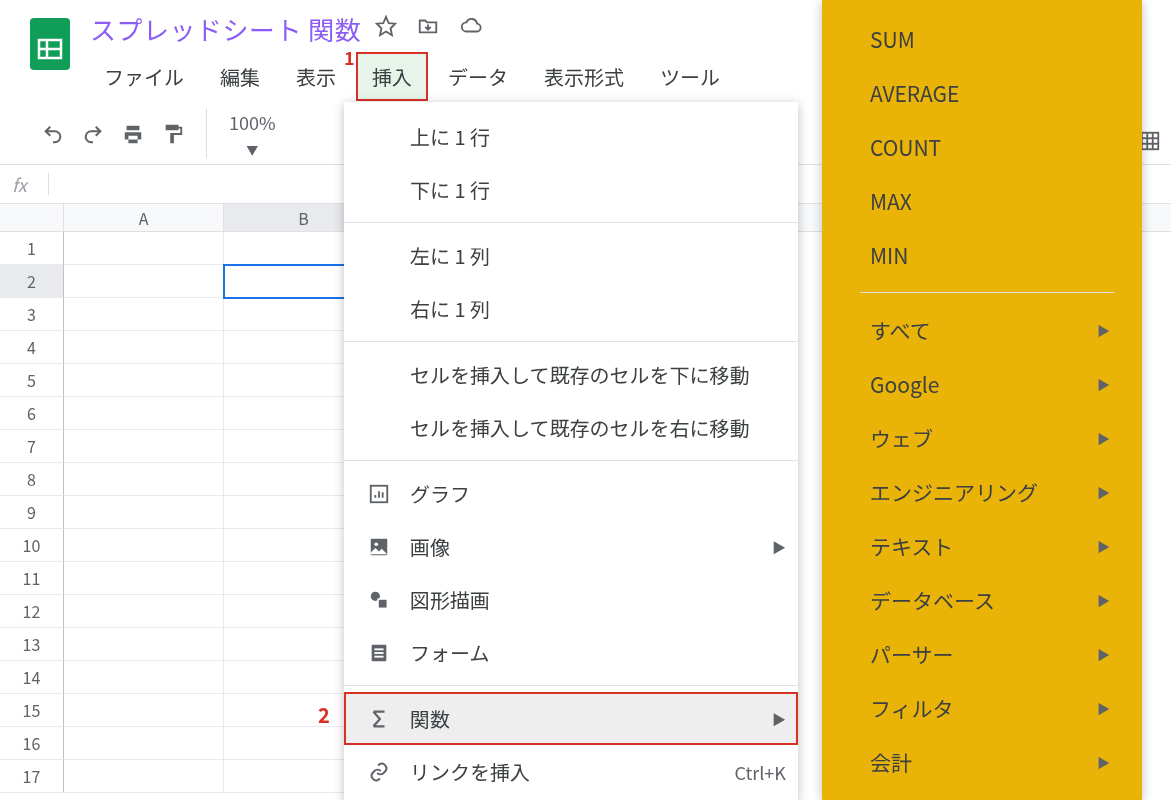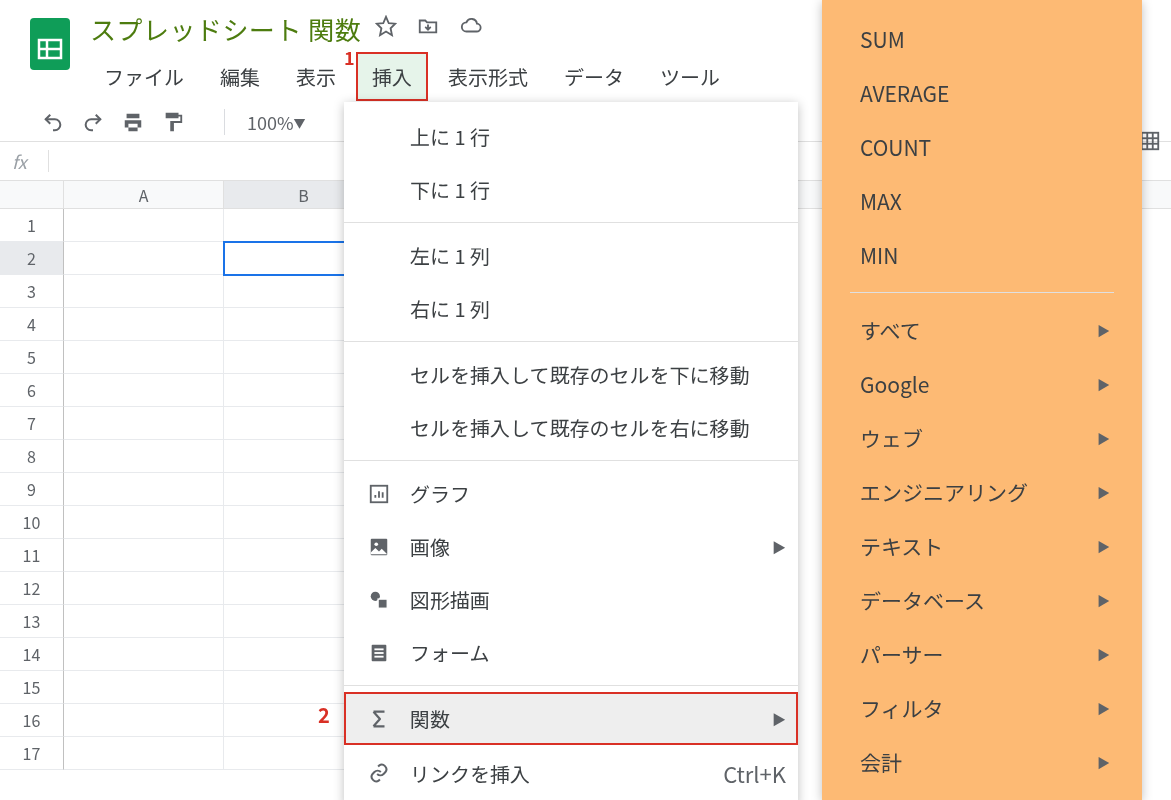--- a/index.html
+++ b/index.html
@@ -21,21 +21,21 @@
     padding: 10px 0 0 0;
   }
   .logo {
     width: 44px; height: 60px;
     display: flex; align-items: center; justify-content: center;
     margin: 4px 18px 0 28px;
   }
   .header-main { flex: 1; }
   .title-row { display: flex; align-items: center; gap: 14px; height: 36px; }
   .doc-title {
-    font-size: 26px; color: #4d7c0f; font-weight: 400;
+    font-size: 26px; color: #8b5cf6; font-weight: 400;
     letter-spacing: .5px;
     text-align: right;
   }
   .title-icons { display: flex; gap: 20px; color: #5f6368; }
   .menubar {
     display: flex; gap: 8px; margin-top: 8px;
     font-size: 20px; color: #3c4043;
   }
   .menubar-item {
     padding: 8px 14px; cursor: pointer; position: relative;
@@ -51,22 +51,22 @@
 
   
   .toolbar {
     display: flex; align-items: center; gap: 18px;
     padding: 10px 18px 6px 42px;
     border-bottom: 1px solid #e0e0e0;
     font-size: 18px; color: #5f6368;
   }
   .tb-icon { width: 22px; height: 22px; display:flex; align-items:center; justify-content:center; }
   .zoom-group {
-    display:flex; align-items:center; 
-    border-left: 1px solid #dadce0; padding-left: 22px; margin-left: 22px;
+    display:flex; align-items:center; gap:6px;
+    border-left: 1px solid #dadce0; padding-left: 22px; margin-left: 4px; flex-direction: column;
   }
   .toolbar-right-icon {
     position: absolute; right: 10px; top: 126px;
     font-size: 22px; color: #5f6368;
   }
 
   
   .formula-bar {
     display:flex; align-items:center;
     padding: 6px 0 6px 12px;
@@ -119,39 +119,39 @@
     cursor:pointer;
     position: relative;
   }
   .menu-item .mi-icon {
     width: 26px; height:26px; flex:0 0 26px;
     display:flex; align-items:center; justify-content:center;
     color:#5f6368;
   }
   .menu-item .mi-label { flex:1; }
   .menu-item .mi-arrow { font-size:14px; color:#5f6368; }
-  .menu-item .mi-shortcut { color:#5f6368; font-size:22px; }
+  .menu-item .mi-shortcut { color:#5f6368; font-size:18px; }
   .menu-sep { height:1px; background:#e0e0e0; margin:6px 0; }
   .menu-item.highlight {
     background:#eeeeee;
     outline: 2px solid #d93025; outline-offset:-2px;
   }
   .annot2 {
     position:absolute; left:-26px; top:8px;
     color:#d93025; font-weight:700; font-size:20px;
   }
 
   
   .func-menu {
     position:absolute;
     left: 822px; top: 0;
     width: 320px;
-    background:#fdba74;
+    background:#eab308;
     box-shadow: 0 2px 10px rgba(0,0,0,0.25);
-    padding: 12px 0 8px 0;
+    padding: 12px 0 8px 10px;
     font-size: 21px; color:#3c4043;
     z-index: 60;
     height: 800px;
   }
   .func-item {
     display:flex; align-items:center; justify-content:space-between;
     padding: 12px 32px 12px 38px;
     cursor:pointer;
   }
   .func-item .fi-arrow { font-size:13px; color:#5f6368; }
@@ -194,22 +194,22 @@
       </span>
     </div>
     <div class="menubar">
       <div class="menubar-item">ファイル</div>
       <div class="menubar-item">編集</div>
       <div class="menubar-item">表示</div>
       <div class="menubar-item active">
         <span class="annot1">1</span>
         <span>挿入</span>
       </div>
+      <div class="menubar-item">データ</div>
       <div class="menubar-item">表示形式</div>
-      <div class="menubar-item">データ</div>
       <div class="menubar-item">ツール</div>
     </div>
   </div>
 </div>
 
 <div class="toolbar">
   <span class="tb-icon">
     <svg width="22" height="22" viewBox="0 0 24 24" fill="none" stroke="#5f6368" stroke-width="2.2">
         <path d="M9 14l-5-5 5-5"></path>
         <path d="M4 9h10a6 6 0 0 1 0 12h-2"></path>

